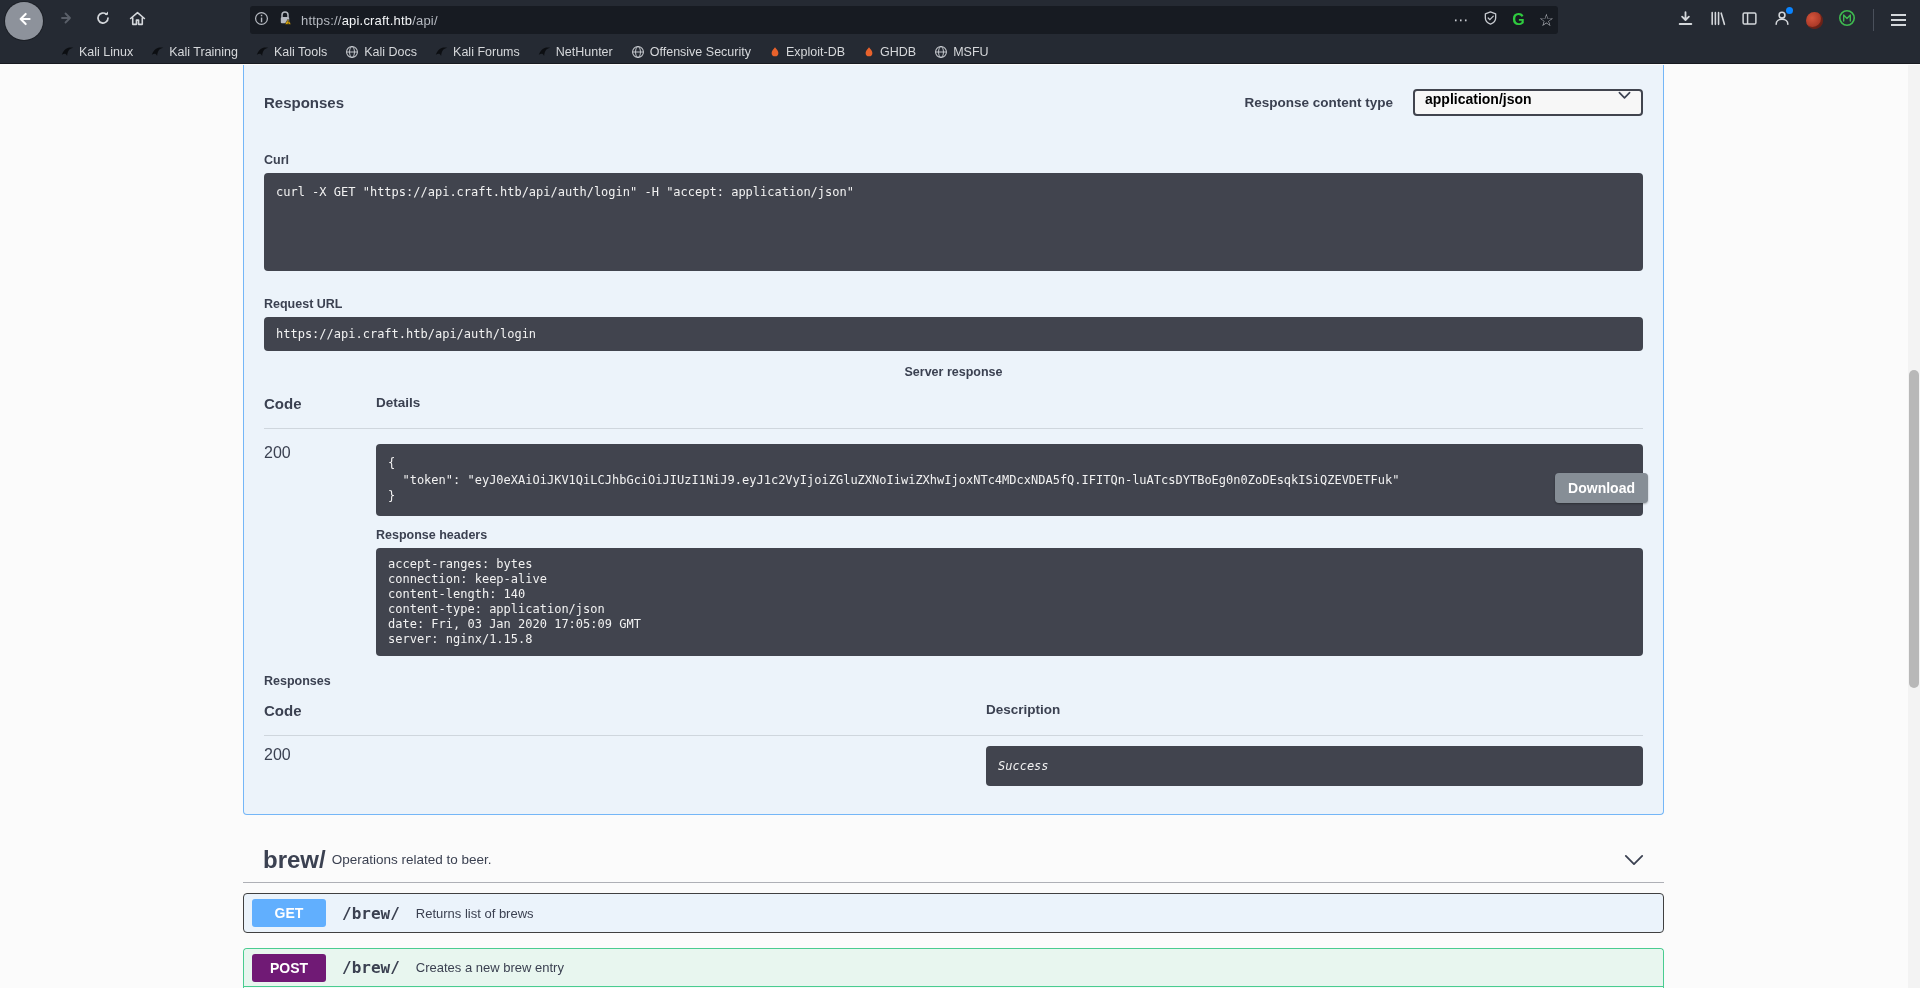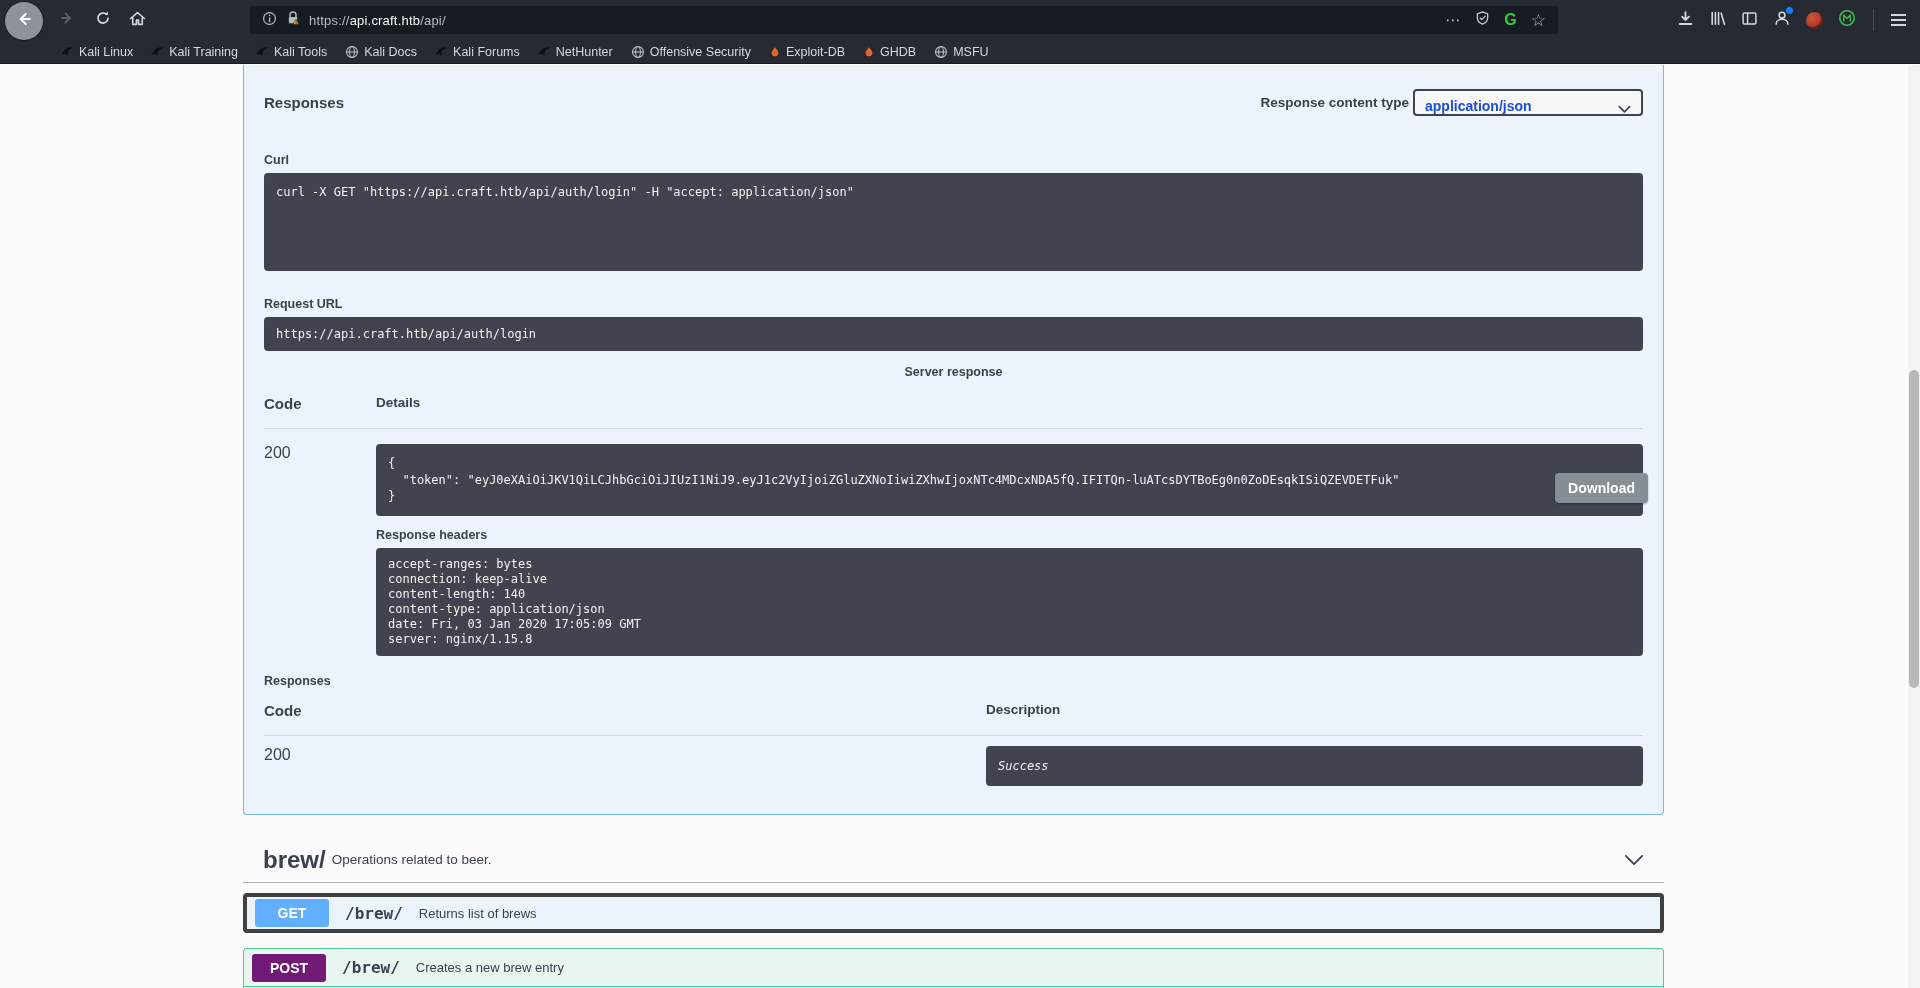--- a/index.html
+++ b/index.html
@@ -12,21 +12,21 @@
             background:#252a33; display:flex; align-items:center; z-index:30; }
   .back-circle { position:absolute; left:5px; top:2px; width:38px; height:38px;
                  border-radius:50%; background:#8d929b; display:flex; align-items:center;
                  justify-content:center; z-index:40; box-shadow:0 0 0 1px rgba(0,0,0,.25); }
   .nav-ic { width:30px; height:30px; display:flex; align-items:center; justify-content:center; border-radius:3px; }
   .fwd { position:absolute; left:52px; }
   .reload { position:absolute; left:88px; }
   .home { position:absolute; left:122px; }
   .urlbar { position:absolute; left:250px; top:6px; width:1308px; height:28px;
             background:#171b22; border-radius:3px; display:flex; align-items:center;
-            padding:0 12px; }
+            padding:0 4px; }
   .url-text { font-size:13px; margin-left:8px; color:#b6bac1; letter-spacing:.2px; }
   .url-text .domain { color:#f4f6f8; }
   .url-actions { margin-left:auto; display:flex; align-items:center; gap:14px; }
   .glyph-dots { color:#c7cad0; font-size:15px; letter-spacing:1px; }
   .glyph-g { color:#2fcc3f; font-weight:bold; font-size:16px; }
   .glyph-star { color:#b9bcc2; font-size:17px; line-height:1; }
   .toolbar-icons { position:absolute; right:14px; top:0; height:40px; display:flex;
                    align-items:center; gap:15px; }
   .tb-sep { width:1px; height:22px; background:#4a505b; margin:0 2px; }
   .hamburger { display:flex; flex-direction:column; gap:3px; }
@@ -47,25 +47,25 @@
   
   .page { position:absolute; left:0; top:65px; width:1920px; height:923px;
           background:#fbfbfb; color:#3b4151; }
 
   
   .auth-block { margin-left:243px; width:1421px; background:#ecf3fa;
                 border:1px solid #74b6f7; border-top:none; border-radius:0 0 4px 4px;
                 padding:24px 20px 28px 20px; }
   .responses-header { display:flex; align-items:center; height:26px; margin-bottom:38px; }
   .responses-title { font-size:15px; font-weight:bold; }
-  .ct-group { margin-left:auto; display:flex; align-items:center; gap:4px; }
+  .ct-group { margin-left:auto; display:flex; align-items:center; gap:20px; }
   .ct-label { font-size:13.5px; font-weight:bold; }
   .select-box { width:230px; height:27px; background:#f7f7f7; border:2px solid #41444e;
-                border-radius:4px; display:flex; align-items:flex-end; padding:0 10px;
-                font-size:14px; font-weight:bold; color:#1d4ed8; cursor:pointer; }
+                border-radius:4px; display:flex; align-items:flex-start; padding:0 10px;
+                font-size:14px; font-weight:bold; color:#000000; cursor:pointer; }
   .select-box svg { margin-left:auto; }
 
   .sec-label { font-size:12.5px; font-weight:bold; margin-bottom:6px; }
   .dark-block { background:#41444e; border-radius:4px; color:#f2f2f2;
                 font-family:"DejaVu Sans Mono", monospace; font-size:12px; }
   .curl-block { height:98px; padding:12px; margin-bottom:26px; white-space:pre; overflow:hidden; }
   .url-block { height:34px; padding:10px 12px; margin-bottom:14px; white-space:pre; }
   .server-label { margin-bottom:16px;text-align:center; }
 
   .tbl-head { display:grid; grid-template-columns:112px 1fr; padding-bottom:16px;
@@ -95,21 +95,21 @@
   
   .tag-header { margin:22px 0 0 243px; width:1421px; height:46px; display:flex;
                 align-items:center; padding:0 20px; border-bottom:1px solid rgba(59,65,81,.4);
                 cursor:pointer; }
   .tag-title { font-size:24px; font-weight:bold; }
   .tag-sub { font-size:13.5px; margin-left:6px; color:#3b4151; }
   .tag-header svg { margin-left:auto; }
 
   .op-row { margin:10px 0 0 243px; width:1421px; height:40px; border-radius:4px;
             display:flex; align-items:center; padding:0 8px; cursor:pointer; }
-  .op-get { background:#ebf3fb; border:4px solid #404040; }
+  .op-get { background:#ebf3fb; border:1px solid #404040; }
   .op-post-block { margin:15px 0 0 243px; width:1421px; border:1px solid #49cc90;
                    border-radius:4px 4px 0 0; border-bottom:none; background:#f4fbf7; }
   .op-post-summary { height:38px; display:flex; align-items:center; padding:0 8px;
                      background:#e8f6ef; border-bottom:1px solid #49cc90; cursor:pointer;
                      border-radius:4px 4px 0 0; }
   .method-badge { width:74px; height:28px; border-radius:3px; color:#fff; font-weight:bold;
                   font-size:14px; display:flex; align-items:center; justify-content:center;
                   font-family:"Liberation Sans", sans-serif; }
   .badge-get { background:#61affe; }
   .badge-post { background:#701a75; }

